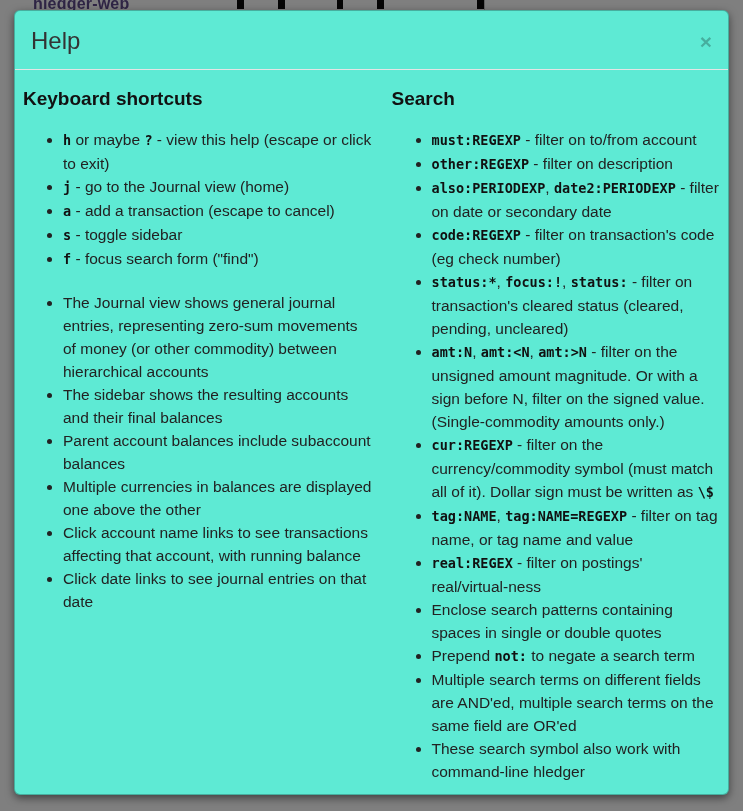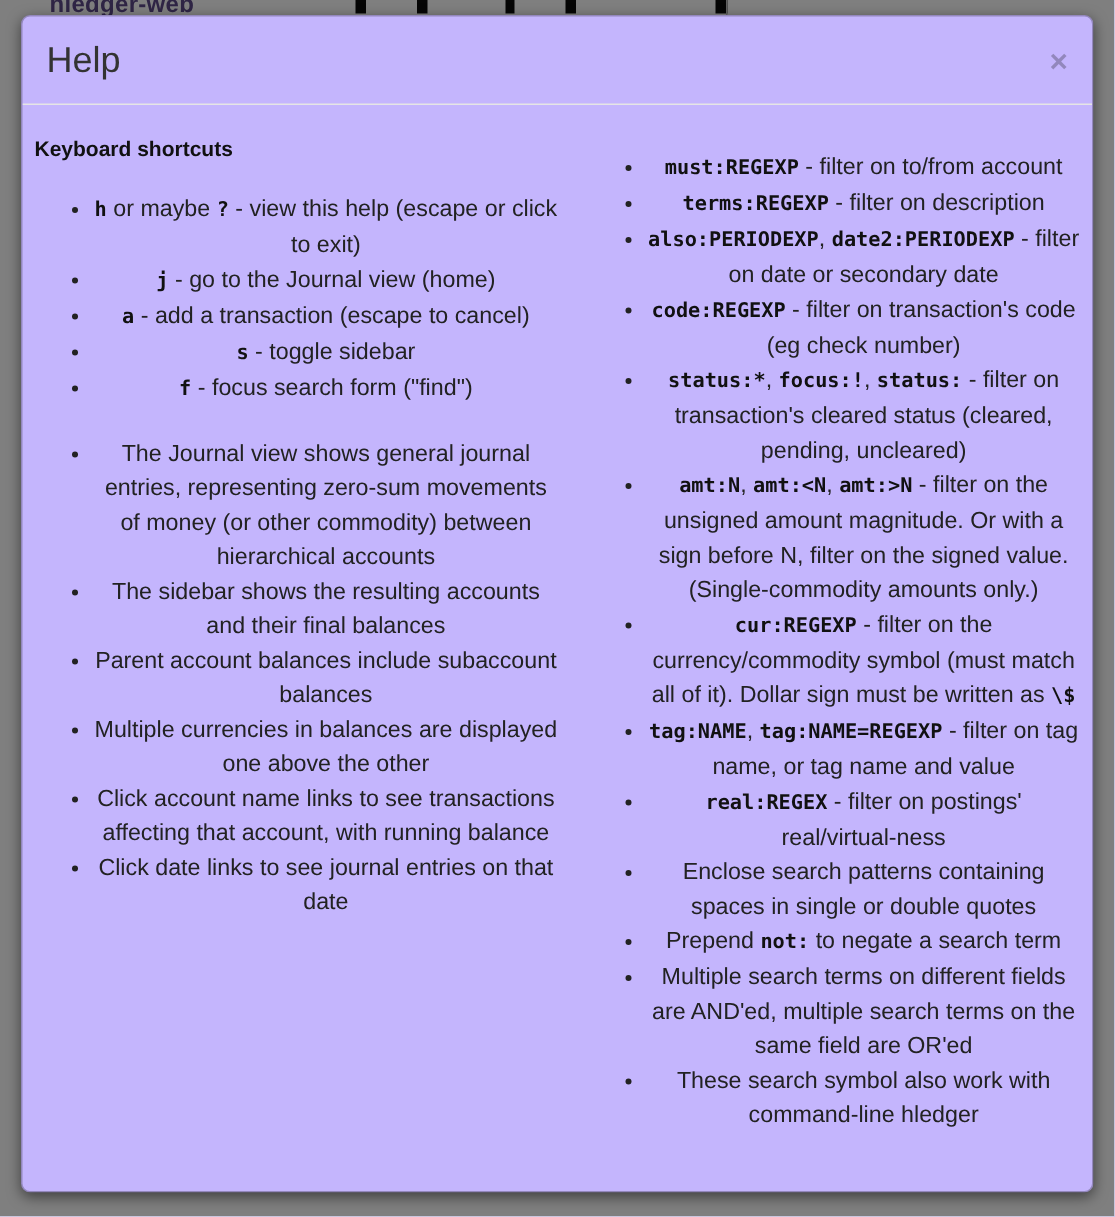--- a/index.html
+++ b/index.html
@@ -25,21 +25,21 @@
   .g4 { left: 377px; } .g5 { left: 477px; width: 8px; }
   .page-vline { position: absolute; left: 484px; top: 0; width: 1px; height: 11px; background: #c2c2c2; }
 
   
   .backdrop { position: absolute; inset: 0; background: rgba(0,0,0,0.5); }
 
   
   .help-modal {
     position: absolute; left: 14px; top: 10px;
     width: 715px; height: 785px;
-    background: #c4b5fd;
+    background: #5eead4;
     border: 1px solid rgba(0,0,0,0.25);
     border-radius: 6px;
     box-shadow: 0 3px 9px rgba(0,0,0,0.5);
     overflow: hidden;
   }
   .modal-header {
     position: relative;
     padding: 15px 20px 13px 16px;
     border-bottom: 1px solid #e5e5e5;
   }
@@ -54,25 +54,25 @@
     font-family: "Liberation Sans", sans-serif;
     font-size: 21px; font-weight: 700; line-height: 1;
     color: #000; opacity: 0.25; cursor: pointer;
   }
   .modal-body { display: flex; padding: 10px 8px; }
   .help-col { width: 50%; }
   .help-col-right { padding-left: 20px; }
 
   .help-section h3 {
     margin: 24px 0 0 0;
-    font-size: 14px; font-weight: 700;
+    font-size: 19px; font-weight: 700;
     line-height: 18px; color: #111111;
   }
   .help-section:first-child h3 { margin-top: 10px; }
-  .help-section ul { margin: 20px 0 0 0; padding: 0 0 0 40px; text-align: center; }
+  .help-section ul { margin: 20px 0 0 0; padding: 0 0 0 40px; }
   .help-section li {
     font-size: 15.5px; line-height: 23px; color: #222222;
   }
   .help-section code {
     font-family: "DejaVu Sans Mono", "Liberation Mono", monospace;
     font-weight: 700; font-size: 13.5px; color: #111111;
     white-space: nowrap;
   }
 </style>
 </head>
@@ -113,23 +113,24 @@
             <li>The sidebar shows the resulting accounts and their final balances</li>
             <li>Parent account balances include subaccount balances</li>
             <li>Multiple currencies in balances are displayed one above the other</li>
             <li>Click account name links to see transactions affecting that account, with running balance</li>
             <li>Click date links to see journal entries on that date</li>
           </ul>
         </div>
       </div>
     <div class="help-col help-col-right">
         <div class="help-section">
+          <h3>Search</h3>
           <ul>
             <li><code>must:REGEXP</code> - filter on to/from account</li>
-            <li><code>terms:REGEXP</code> - filter on description</li>
+            <li><code>other:REGEXP</code> - filter on description</li>
             <li><code>also:PERIODEXP</code>, <code>date2:PERIODEXP</code> - filter on date or secondary date</li>
             <li><code>code:REGEXP</code> - filter on transaction's code (eg check number)</li>
             <li><code>status:*</code>, <code>focus:!</code>, <code>status:</code> - filter on transaction's cleared status (cleared, pending, uncleared)</li>
             <li><code>amt:N</code>, <code>amt:&lt;N</code>, <code>amt:&gt;N</code> - filter on the unsigned amount magnitude. Or with a sign before N, filter on the signed value. (Single-commodity amounts only.)</li>
             <li><code>cur:REGEXP</code> - filter on the currency/commodity symbol (must match all of it). Dollar sign must be written as <code>\$</code></li>
             <li><code>tag:NAME</code>, <code>tag:NAME=REGEXP</code> - filter on tag name, or tag name and value</li>
             <li><code>real:REGEX</code> - filter on postings' real/virtual-ness</li>
             <li>Enclose search patterns containing spaces in single or double quotes</li>
             <li>Prepend <code>not:</code> to negate a search term</li>
             <li>Multiple search terms on different fields are AND'ed, multiple search terms on the same field are OR'ed</li>

